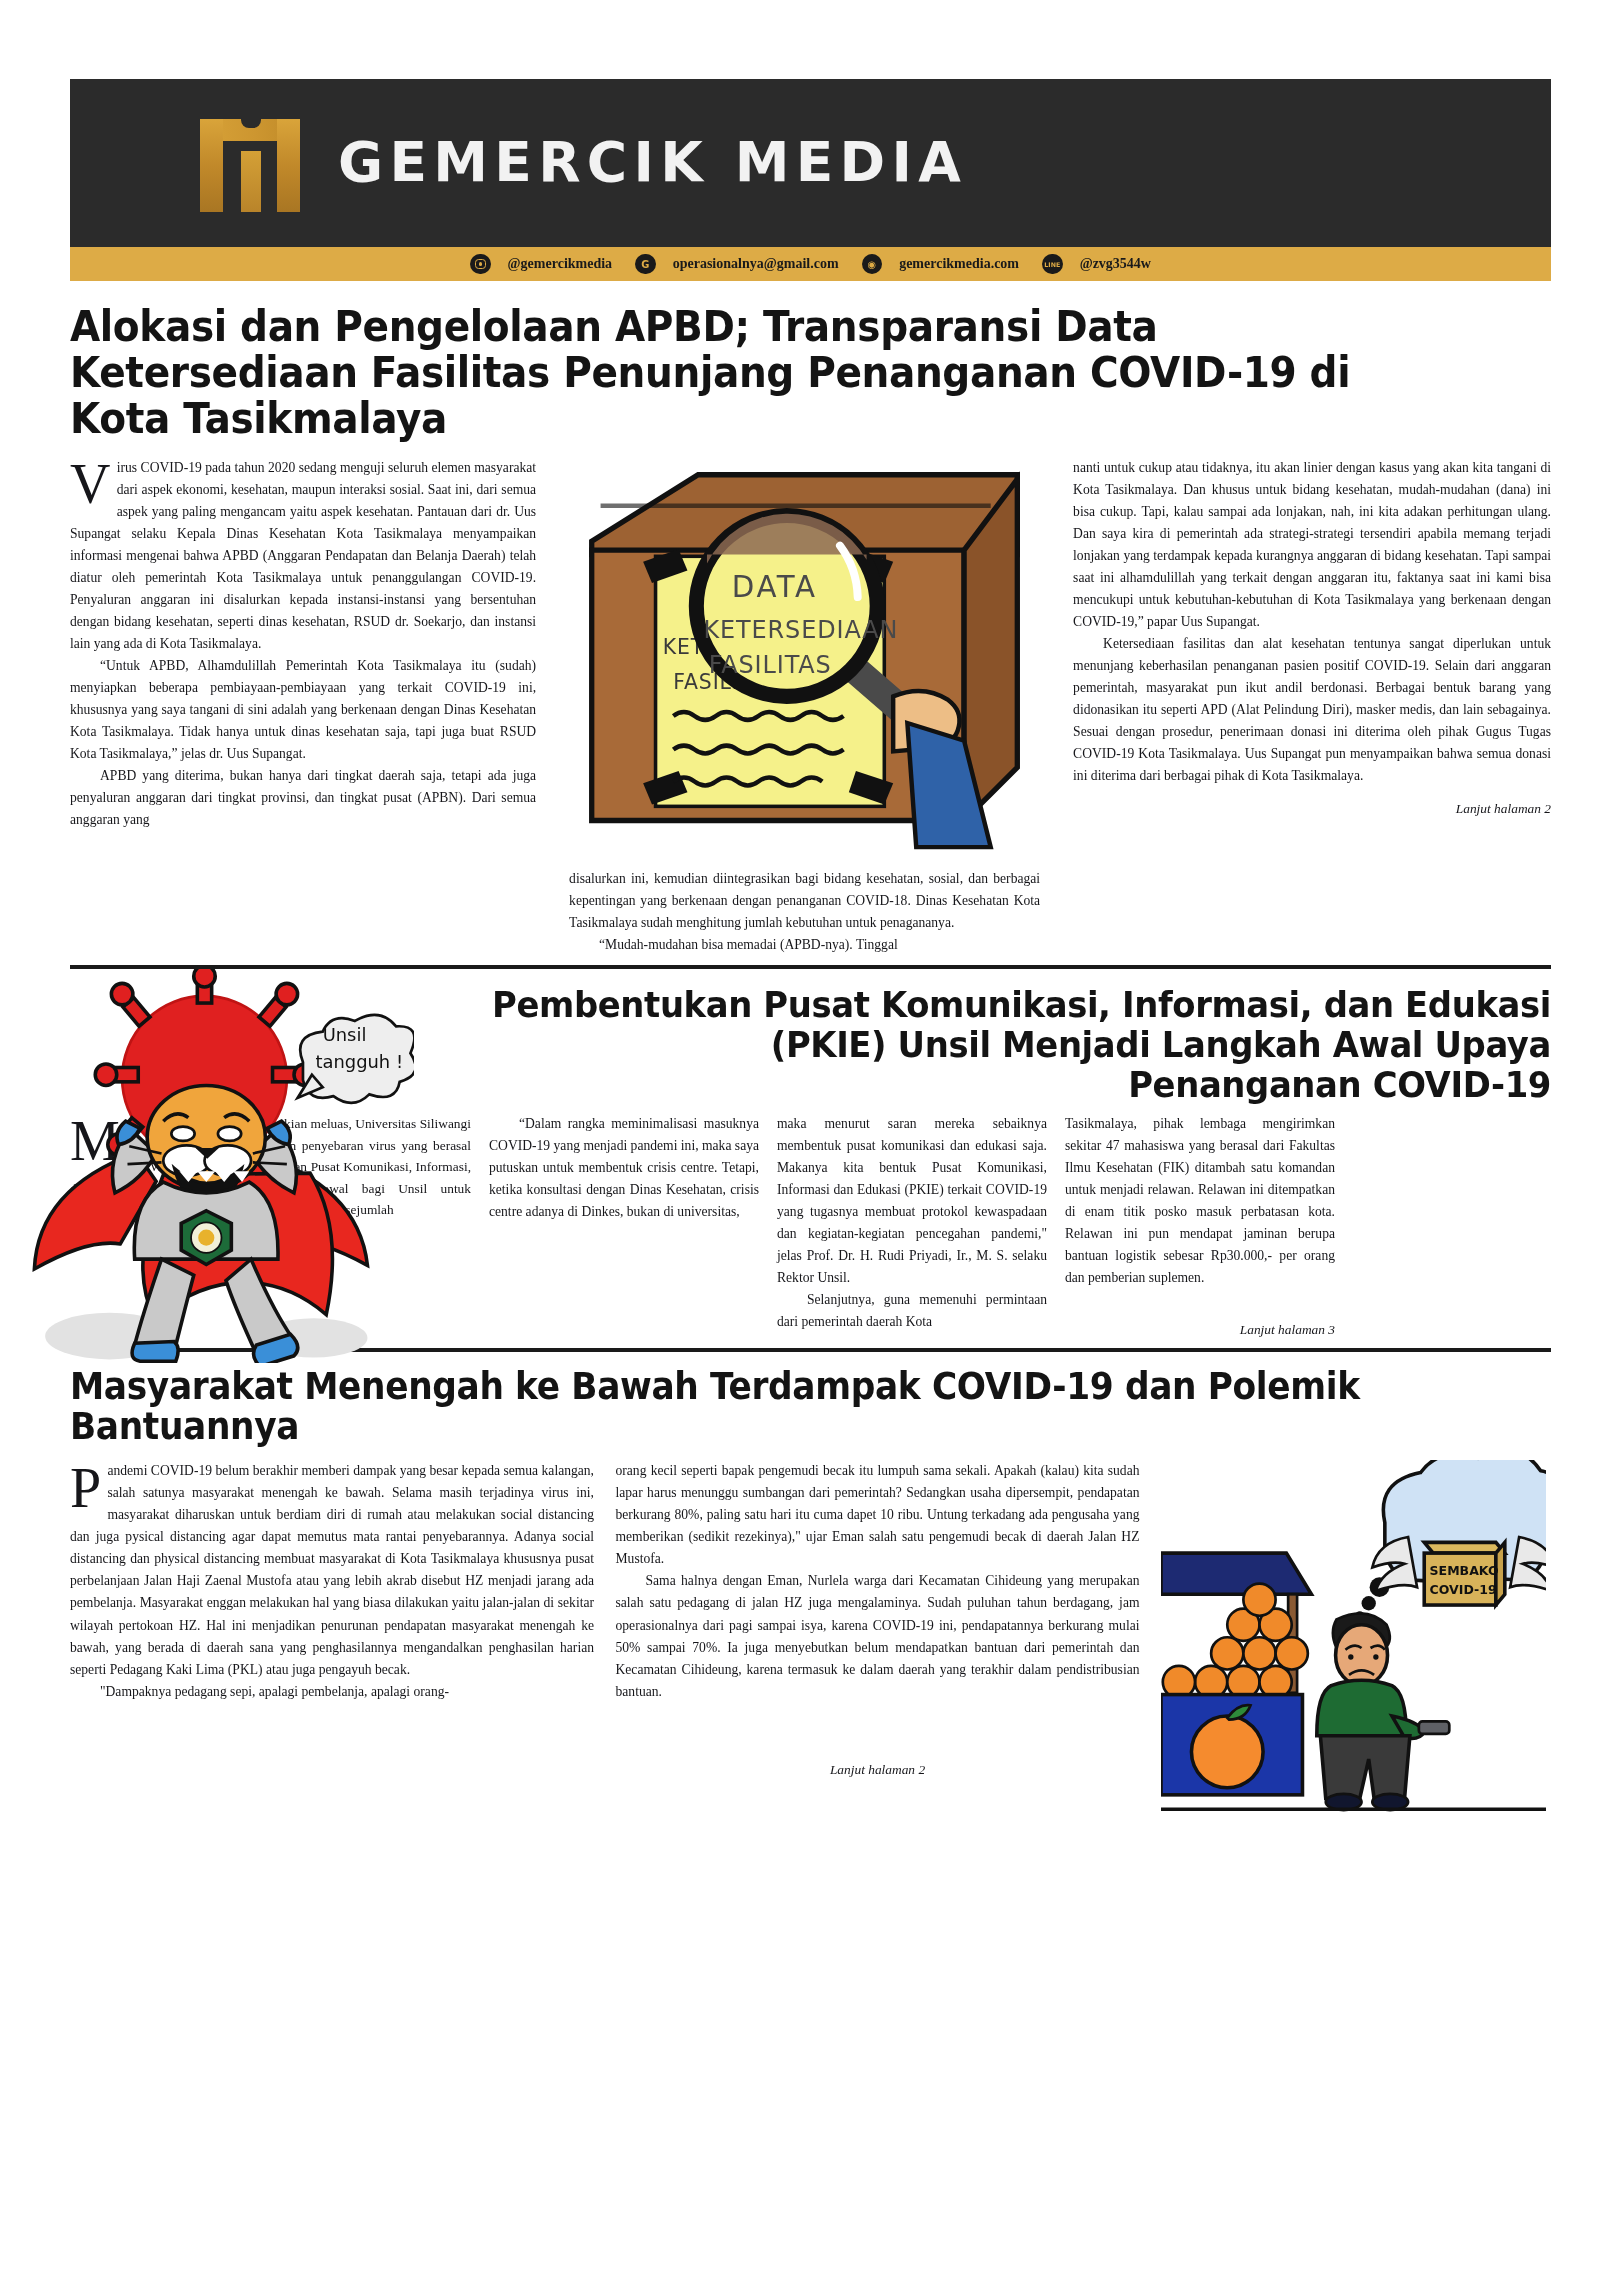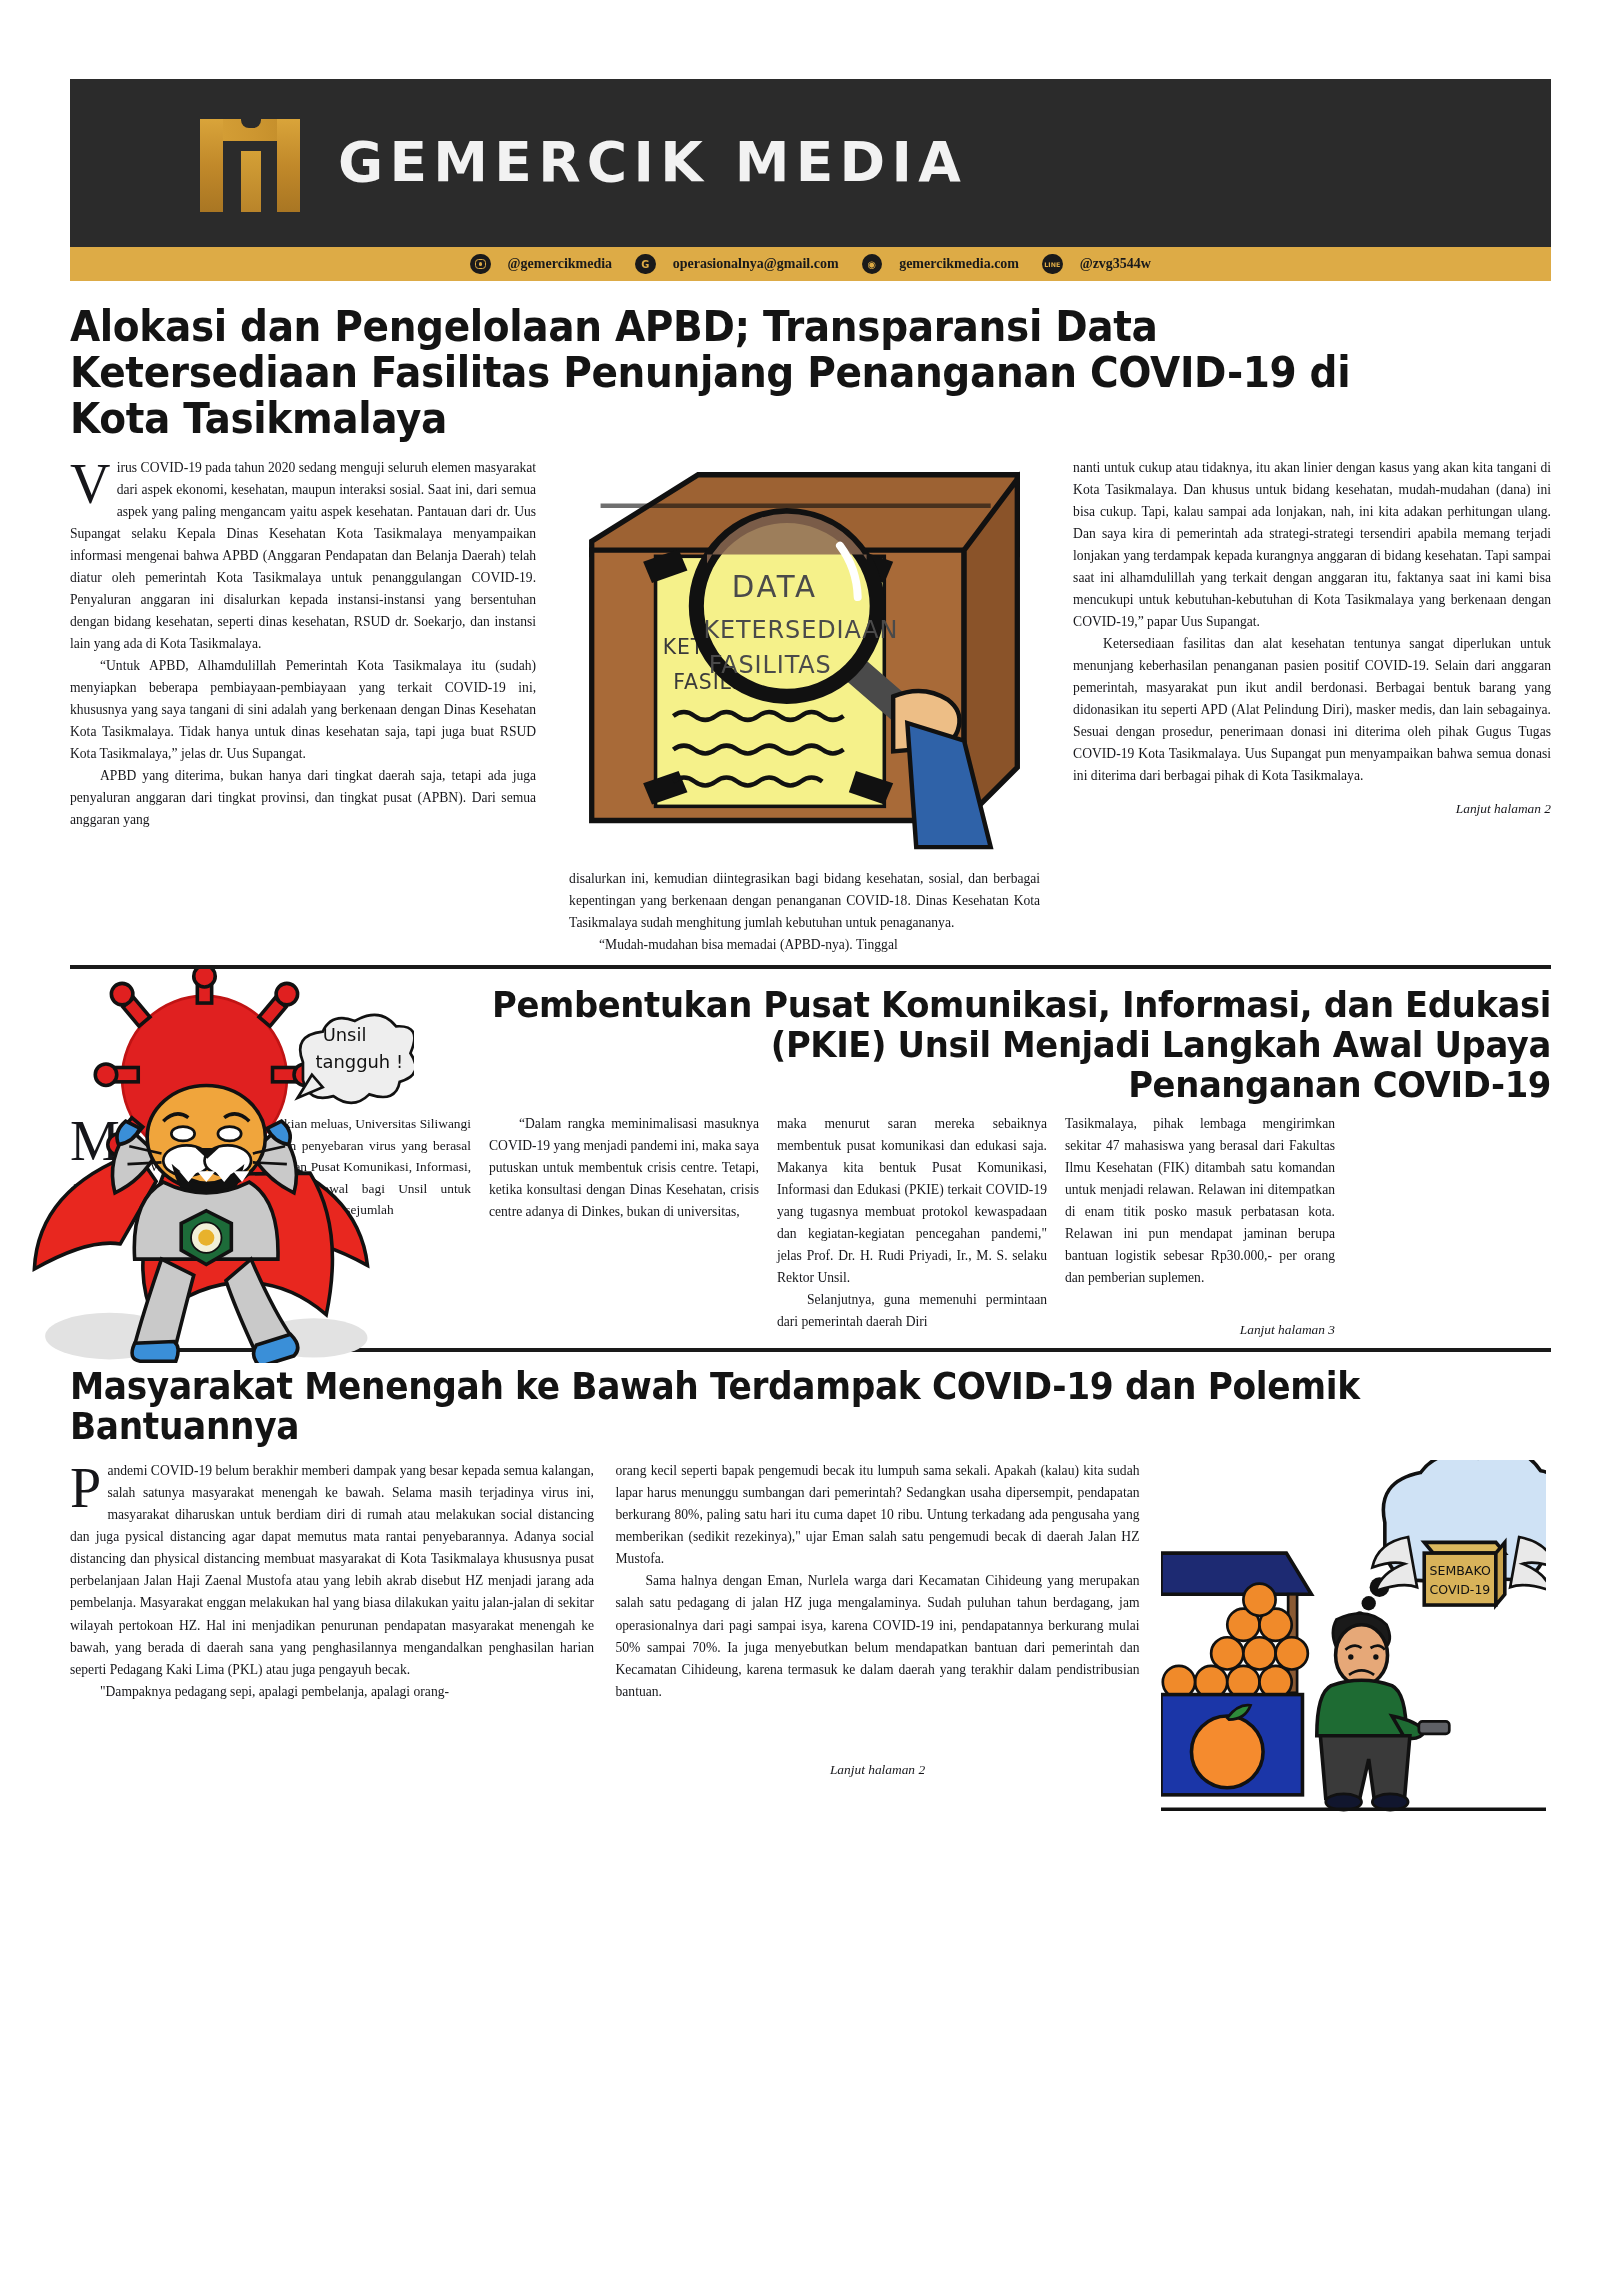--- a/index.html
+++ b/index.html
@@ -124,21 +124,21 @@
   .a2-c1 { width: 401px; position: relative; }
   .a2-c2 { width: 270px; }
   .a2-c3 { width: 270px; }
   .a2-c4 { width: 270px; }
   .a2-c1 .body-col { font-size: 13.4px; line-height: 1.60; }
 
   
   .a3-cols { display: flex; gap: 21.5px; margin-top: 12.5px; }
   .a3-left  { width: 524px; }
   .a3-right { width: 524px; }
-  .a3-fig   { width: 385px; position: relative; }
+  .a3-fig   { width: 385px; position: relative; font-weight: bold; }
 
   .illus { width: 100%; height: 100%; display: block; }
 </style>
 </head>
 <body>
 
 <div class="page">
 
   <div class="masthead">
     <div class="logo-mark">
@@ -258,21 +258,21 @@
           <p class="dropcap noindent">Merebaknya virus corona yang kian meluas, Universitas Siliwangi gerak cepat bantu penghentian penyebaran virus yang berasal dari Wuhan, China. Pembentukan Pusat Komunikasi, Informasi, dan Edukasi (PKIE) menjadi langkah awal bagi Unsil untuk meminimalisasi pergerakan COVID-19. Selain itu, sejumlah</p>
         </div>
       </div>
 
       <div class="a2-c2 body-col">
         <p>“Dalam rangka meminimalisasi masuknya COVID-19 yang menjadi pandemi ini, maka saya putuskan untuk membentuk crisis centre. Tetapi, ketika konsultasi dengan Dinas Kesehatan, crisis centre adanya di Dinkes, bukan di universitas,</p>
       </div>
 
       <div class="a2-c3 body-col">
         <p class="noindent">maka menurut saran mereka sebaiknya membentuk pusat komunikasi dan edukasi saja. Makanya kita bentuk Pusat Komunikasi, Informasi dan Edukasi (PKIE) terkait COVID-19 yang tugasnya membuat protokol kewaspadaan dan  kegiatan-kegiatan pencegahan pandemi," jelas Prof. Dr. H. Rudi Priyadi, Ir., M. S. selaku Rektor Unsil.</p>
-        <p>Selanjutnya, guna memenuhi permintaan dari pemerintah daerah Diri</p>
+        <p>Selanjutnya, guna memenuhi permintaan dari pemerintah daerah Kota</p>
       </div>
 
       <div class="a2-c4 body-col">
         <p class="noindent">Tasikmalaya, pihak lembaga mengirimkan sekitar 47 mahasiswa yang berasal dari Fakultas Ilmu Kesehatan (FIK) ditambah satu komandan untuk menjadi relawan. Relawan ini ditempatkan di enam titik posko masuk perbatasan kota. Relawan ini pun mendapat jaminan berupa bantuan logistik sebesar Rp30.000,- per orang dan pemberian suplemen.</p>
         <div class="jump" style="margin-top:30px;">Lanjut halaman 3</div>
       </div>
     </div>
 
     <div style="position:absolute; left:-41px; top:-16px; width:385px; height:394px;">
       <svg viewBox="0 0 430 440" class="illus" preserveAspectRatio="xMidYMid meet">

